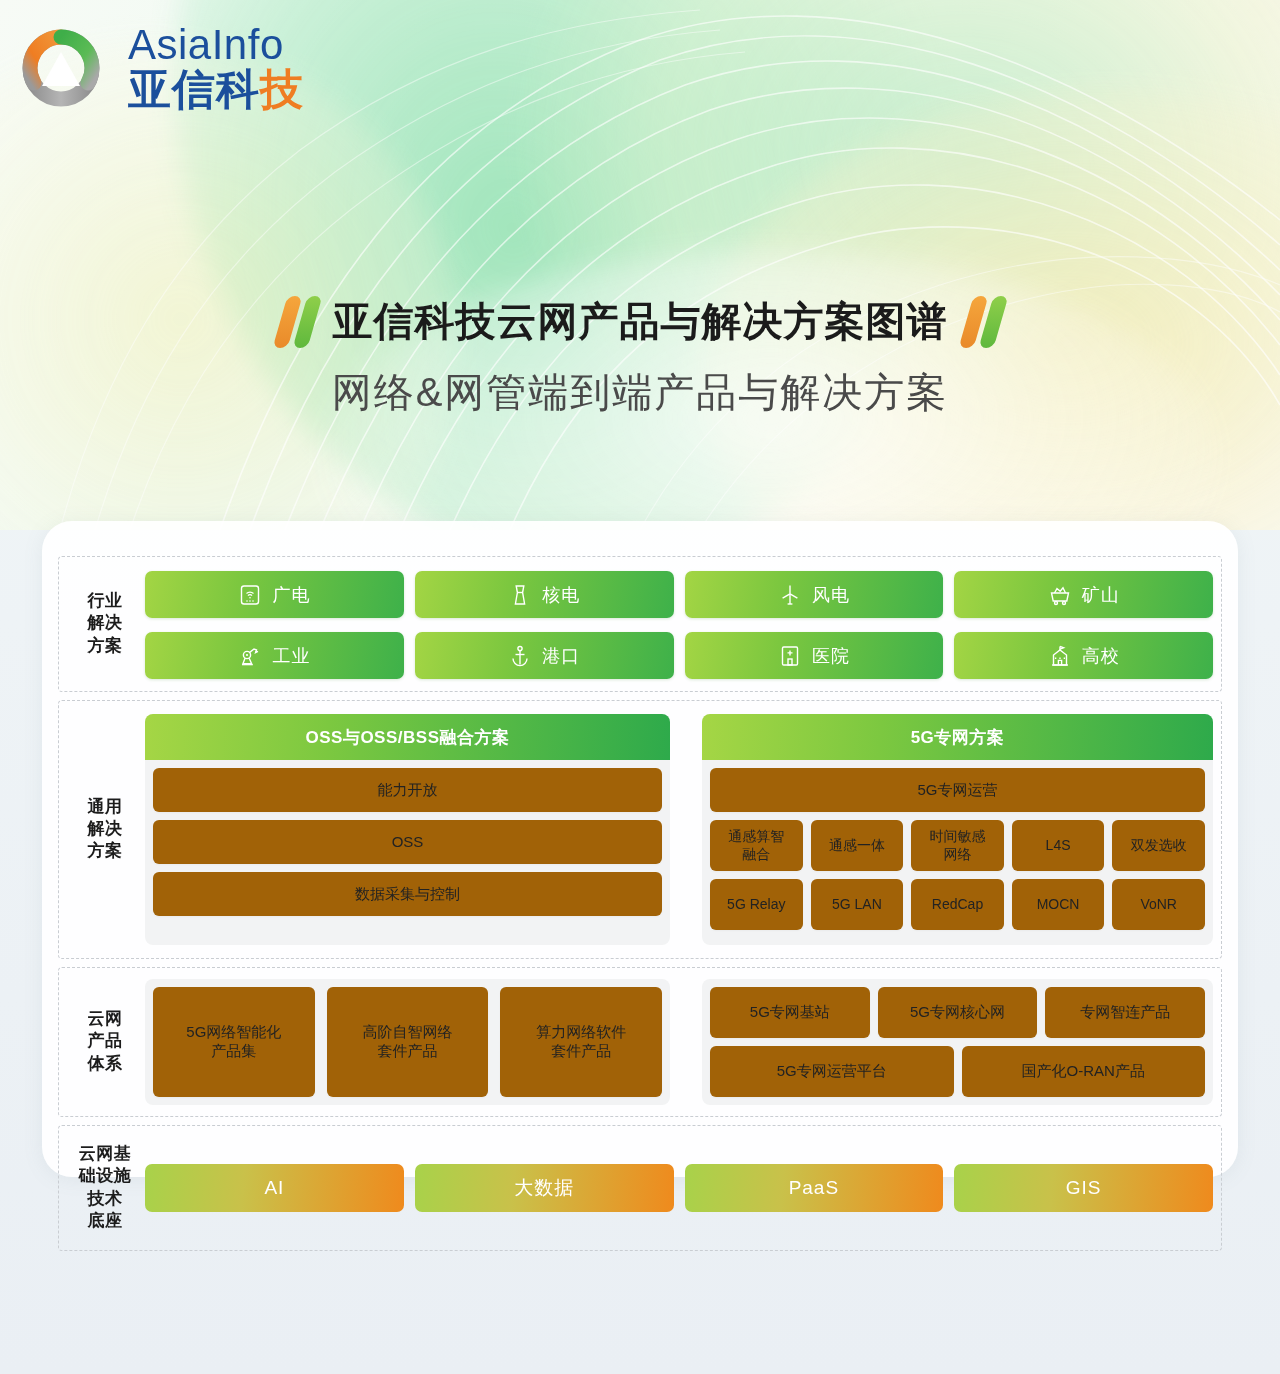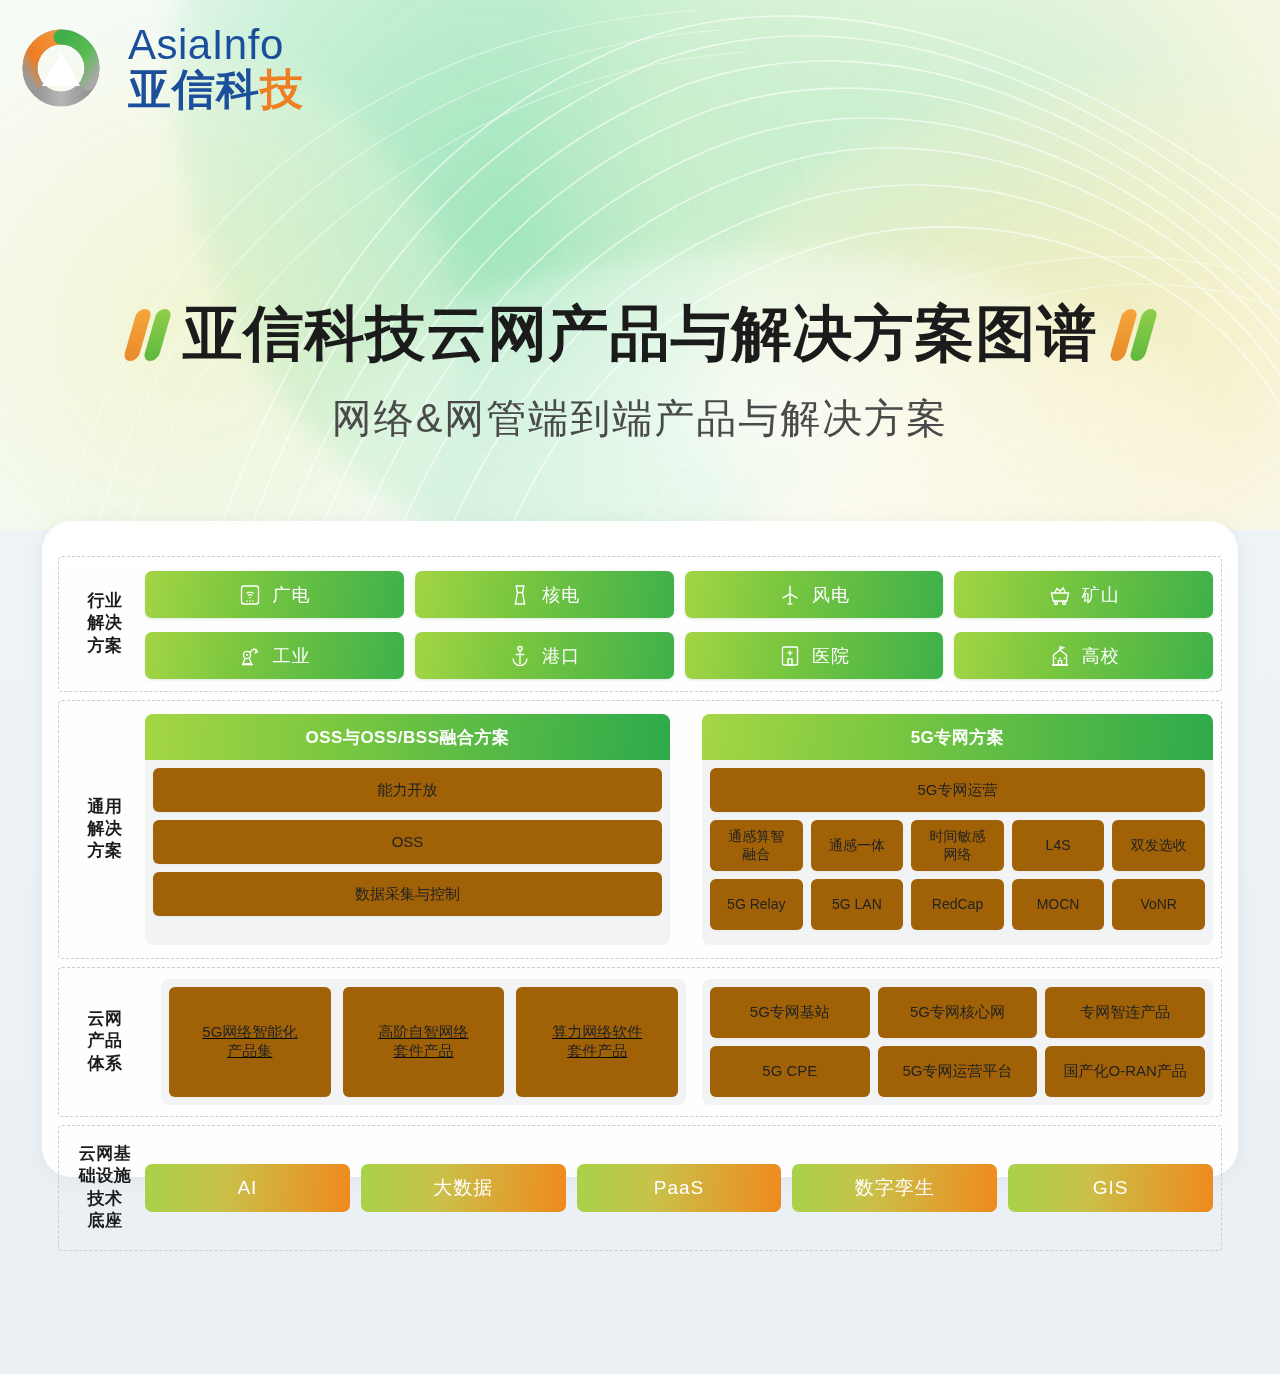--- a/index.html
+++ b/index.html
@@ -44,21 +44,21 @@
   .logo-mark { width: 86px; height: 86px; position: relative; }
   .logo-text { display: flex; flex-direction: column; line-height: 1; }
   .logo-en { font-size: 42px; font-weight: 400; color: #1b4f9c; letter-spacing: .5px; }
   .logo-cn { font-size: 43px; font-weight: 700; color: #1b4f9c; letter-spacing: 1px; margin-top: 2px; }
   .logo-cn .zi { color: #ef7d22; }
 
   
   .title-wrap { position: absolute; left: 0; top: 294px; width: 1280px; text-align: center; }
   .title-line { display: flex; align-items: center; justify-content: center; gap: 18px; }
   .title-main {
-    font-size: 60px; font-weight: 700; color: #1b1b1b; letter-spacing: 1px;
+    font-size: 40px; font-weight: 700; color: #1b1b1b; letter-spacing: 1px;
     font-family: "Liberation Sans", "DejaVu Sans", sans-serif;
   }
   .slashes { display: flex; gap: 5px; }
   .slash { width: 15px; height: 52px; border-radius: 8px; transform: skewX(-16deg); }
   .slash.o { background: linear-gradient(180deg,#f5a63c,#e98a2a); }
   .slash.g { background: linear-gradient(180deg,#8fcf4a,#5fb83d); }
   .subtitle { margin-top: 16px; font-size: 40px; color: #4a4a4a; letter-spacing: 2px; font-weight: 400; }
 
   
   .card {
@@ -117,21 +117,21 @@
     box-shadow: 0 1px 2px rgba(0,0,0,.035);
   }
   .crow { display: flex; gap: 8px; }
   .crow > .cell { flex: 1 1 0; }
   #panel-oss .cell { height: 44px; font-size: 15px; }
   #panel-5g  .panel-body > .cell { height: 44px; }
   #panel-5g  .crow .cell { height: 51px; font-size: 14px; }
 
   
   .pgroup { position: absolute; top: 11px; bottom: 11px; background: #f2f3f4; border-radius: 8px; padding: 8px; }
-  #pg-left  { left: 16px; width: 525px; display: flex; gap: 12px; text-decoration: underline; }
+  #pg-left  { left: 0; width: 525px; display: flex; gap: 12px; }
   #pg-right { left: 557px; right: 0; display: flex; flex-direction: column; gap: 8px; }
   #pg-left .cell { flex: 1 1 0; height: 100%; font-size: 15px; }
   #pg-right .crow { flex: 1 1 0; }
   #pg-right .cell { height: 100%; font-size: 15px; }
 
   
   .base-row { position: absolute; left: 0; right: 0; top: 50%; transform: translateY(-50%); display: flex; gap: 11px; }
   .base-btn {
     flex: 1 1 0; height: 48px; border-radius: 7px;
     background: linear-gradient(95deg,#a8d24a 0%, #c9c14a 38%, #ef8a1d 100%);
@@ -365,40 +365,38 @@
           <div class="cell">高阶自智网络<br>套件产品</div>
           <div class="cell">算力网络软件<br>套件产品</div>
         </div>
         <div class="pgroup" id="pg-right">
           <div class="crow">
             <div class="cell">5G专网基站</div>
             <div class="cell">5G专网核心网</div>
             <div class="cell">专网智连产品</div>
           </div>
           <div class="crow">
-            <div class="cell">5G CPE</div>
             <div class="cell">5G专网运营平台</div>
             <div class="cell">国产化O-RAN产品</div>
           </div>
         </div>
       </div>
     </div>
 
     <div class="section" id="sec-base">
       <div class="row-label">
         <div>云网基</div>
         <div>础设施</div>
         <div>技术</div>
         <div>底座</div>
       </div>
       <div class="row-body">
         <div class="base-row">
           <div class="base-btn">AI</div>
           <div class="base-btn">大数据</div>
           <div class="base-btn">PaaS</div>
-          <div class="base-btn">数字孪生</div>
           <div class="base-btn">GIS</div>
         </div>
       </div>
     </div>
 
   </div>
 </div>
 
 </body></html>

